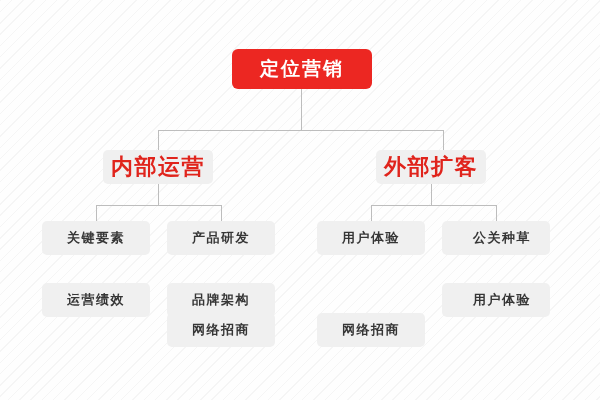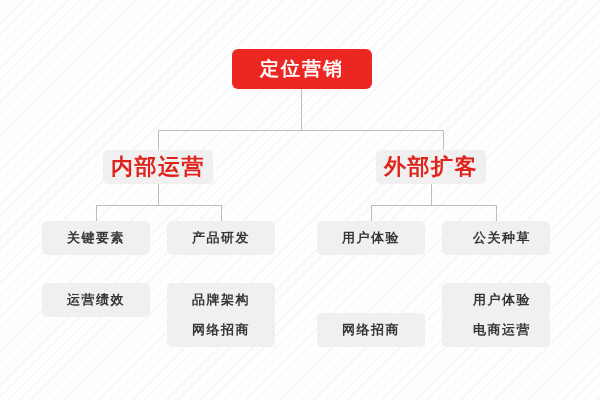--- a/index.html
+++ b/index.html
@@ -148,15 +148,14 @@
 
   <div class="node node-leaf col-1 row-0">产品研发</div>
   <div class="node node-leaf col-1 row-1">品牌架构</div>
   <div class="node node-leaf col-1 row-2">网络招商</div>
 
   <div class="node node-leaf col-2 row-0">用户体验</div>
   <div class="node node-leaf col-2 row-2">网络招商</div>
 
   <div class="node node-leaf col-3 row-0">公关种草</div>
   <div class="node node-leaf col-3 row-1">用户体验</div>
-  <div class="node node-leaf col-3 row-2">电商运营</div>
 
 </div>
 
 </body></html>

